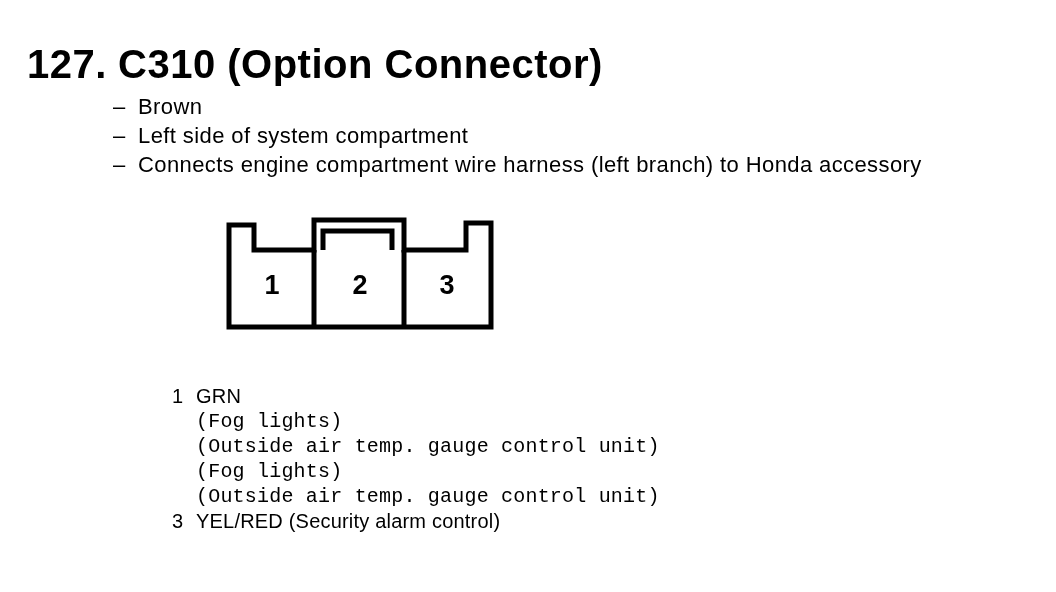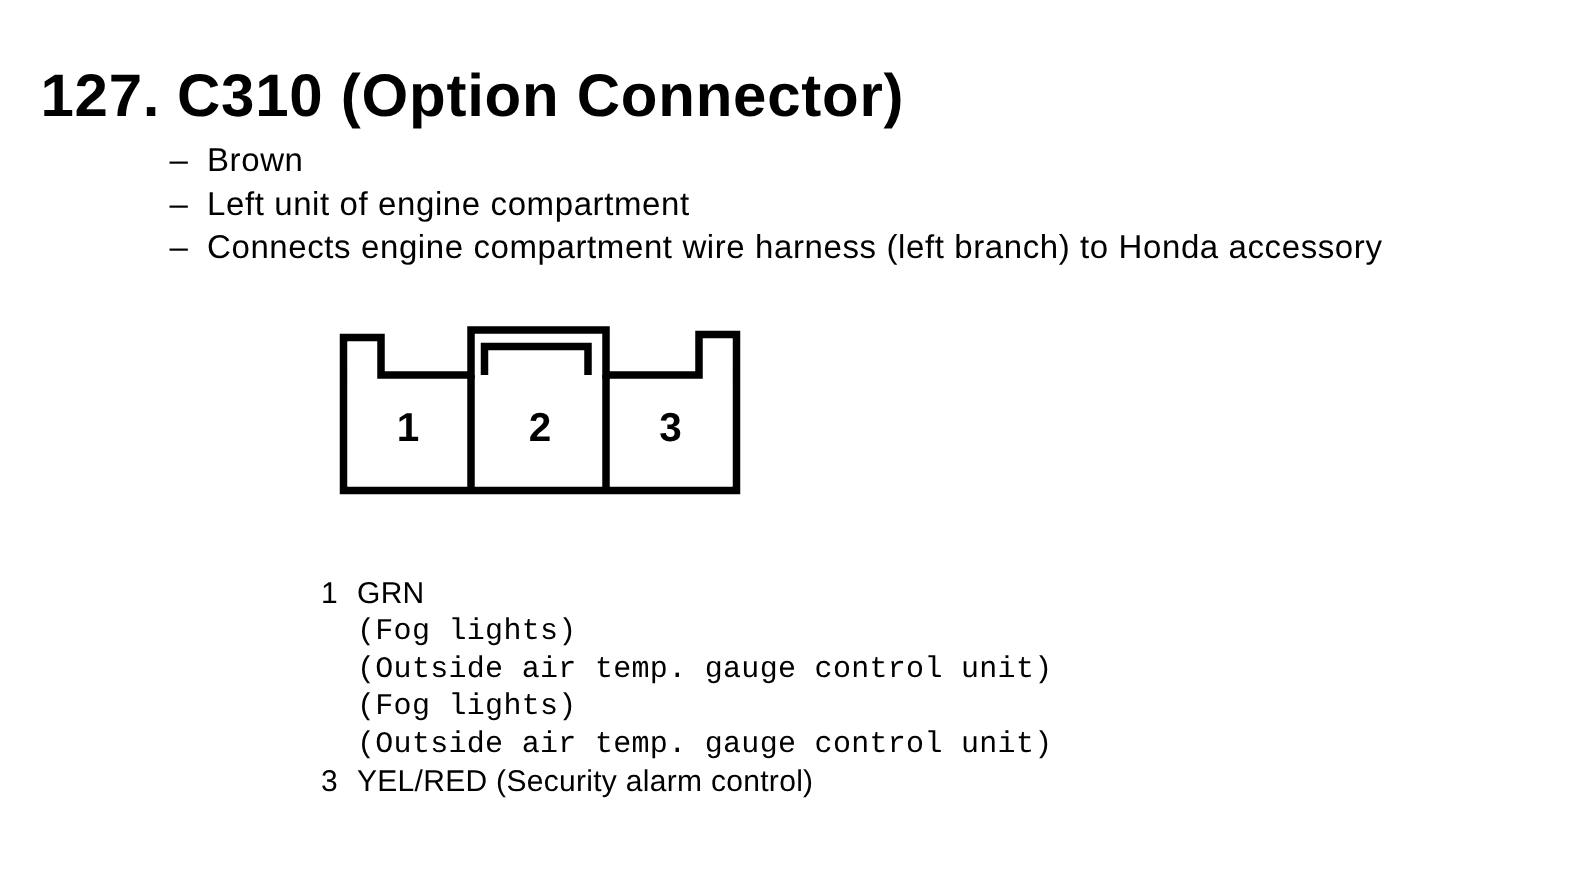--- a/index.html
+++ b/index.html
@@ -63,42 +63,41 @@
     text-anchor: middle;
   }
 
   .pinlist {
     position: absolute;
     left: 172px;
     top: 384px;
     font-size: 20px;
     line-height: 25px;
     letter-spacing: 0.2px;
-    margin-left: 42px;
   }
   .pin-line { white-space: nowrap; }
   .pin-line .pin-num {
     display: inline-block;
     width: 24px;
   }
   .pin-line.indent { padding-left: 24px; font-family: Liberation Mono, monospace; }
 </style>
 </head>
 <body>
 
 <div class="heading">
   <span class="h-num">127.</span><span class="h-text">C310 (Option Connector)</span>
 </div>
 
 <div class="bullets">
   <div class="bullet-line">
     <span class="dash">–</span><span class="btext">Brown</span>
   </div>
   <div class="bullet-line">
-    <span class="dash">–</span><span class="btext">Left unit of engine compartment</span>
+    <span class="dash">–</span><span class="btext">Left side of system compartment</span>
   </div>
   <div class="bullet-line">
     <span class="dash">–</span><span class="btext">Connects engine compartment wire harness (left branch) to Honda accessory</span>
   </div>
 </div>
 
 <svg class="connector" width="271" height="115" viewBox="0 0 271 115" aria-hidden="true">
   <path d="M 3,9 H 28 V 34 H 88 V 4 H 178 V 34 H 240 V 7 H 265 V 111 H 3 Z"></path>
   <path d="M 97,34 V 15 H 166 V 34"></path>
   <path d="M 88,34 V 111"></path>

